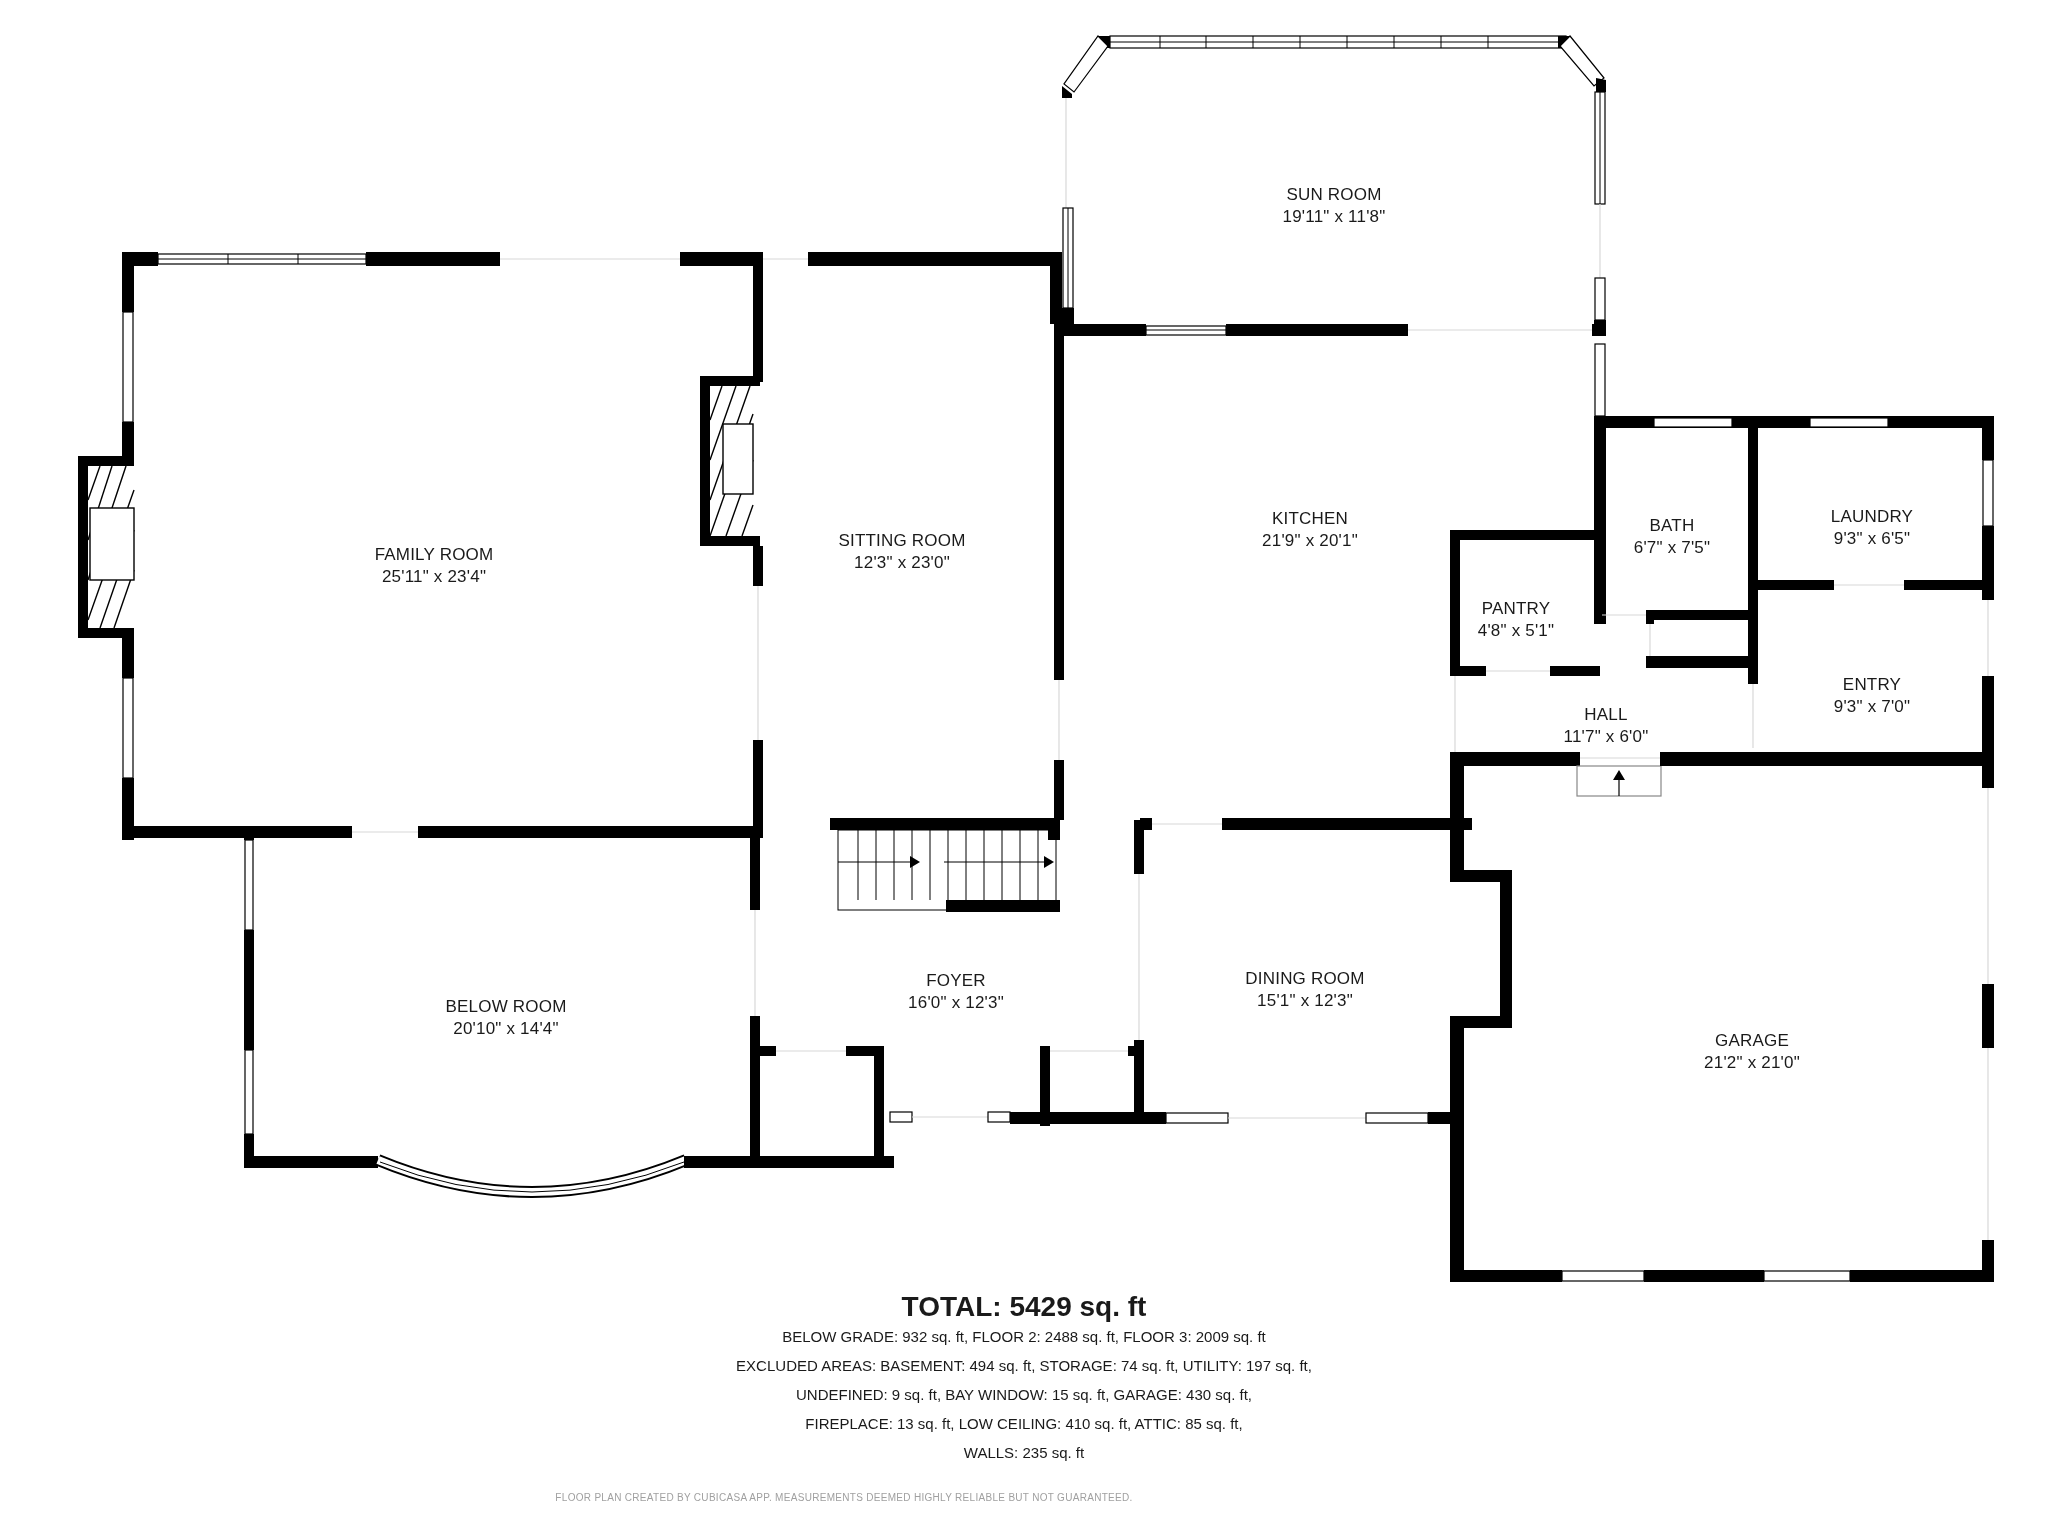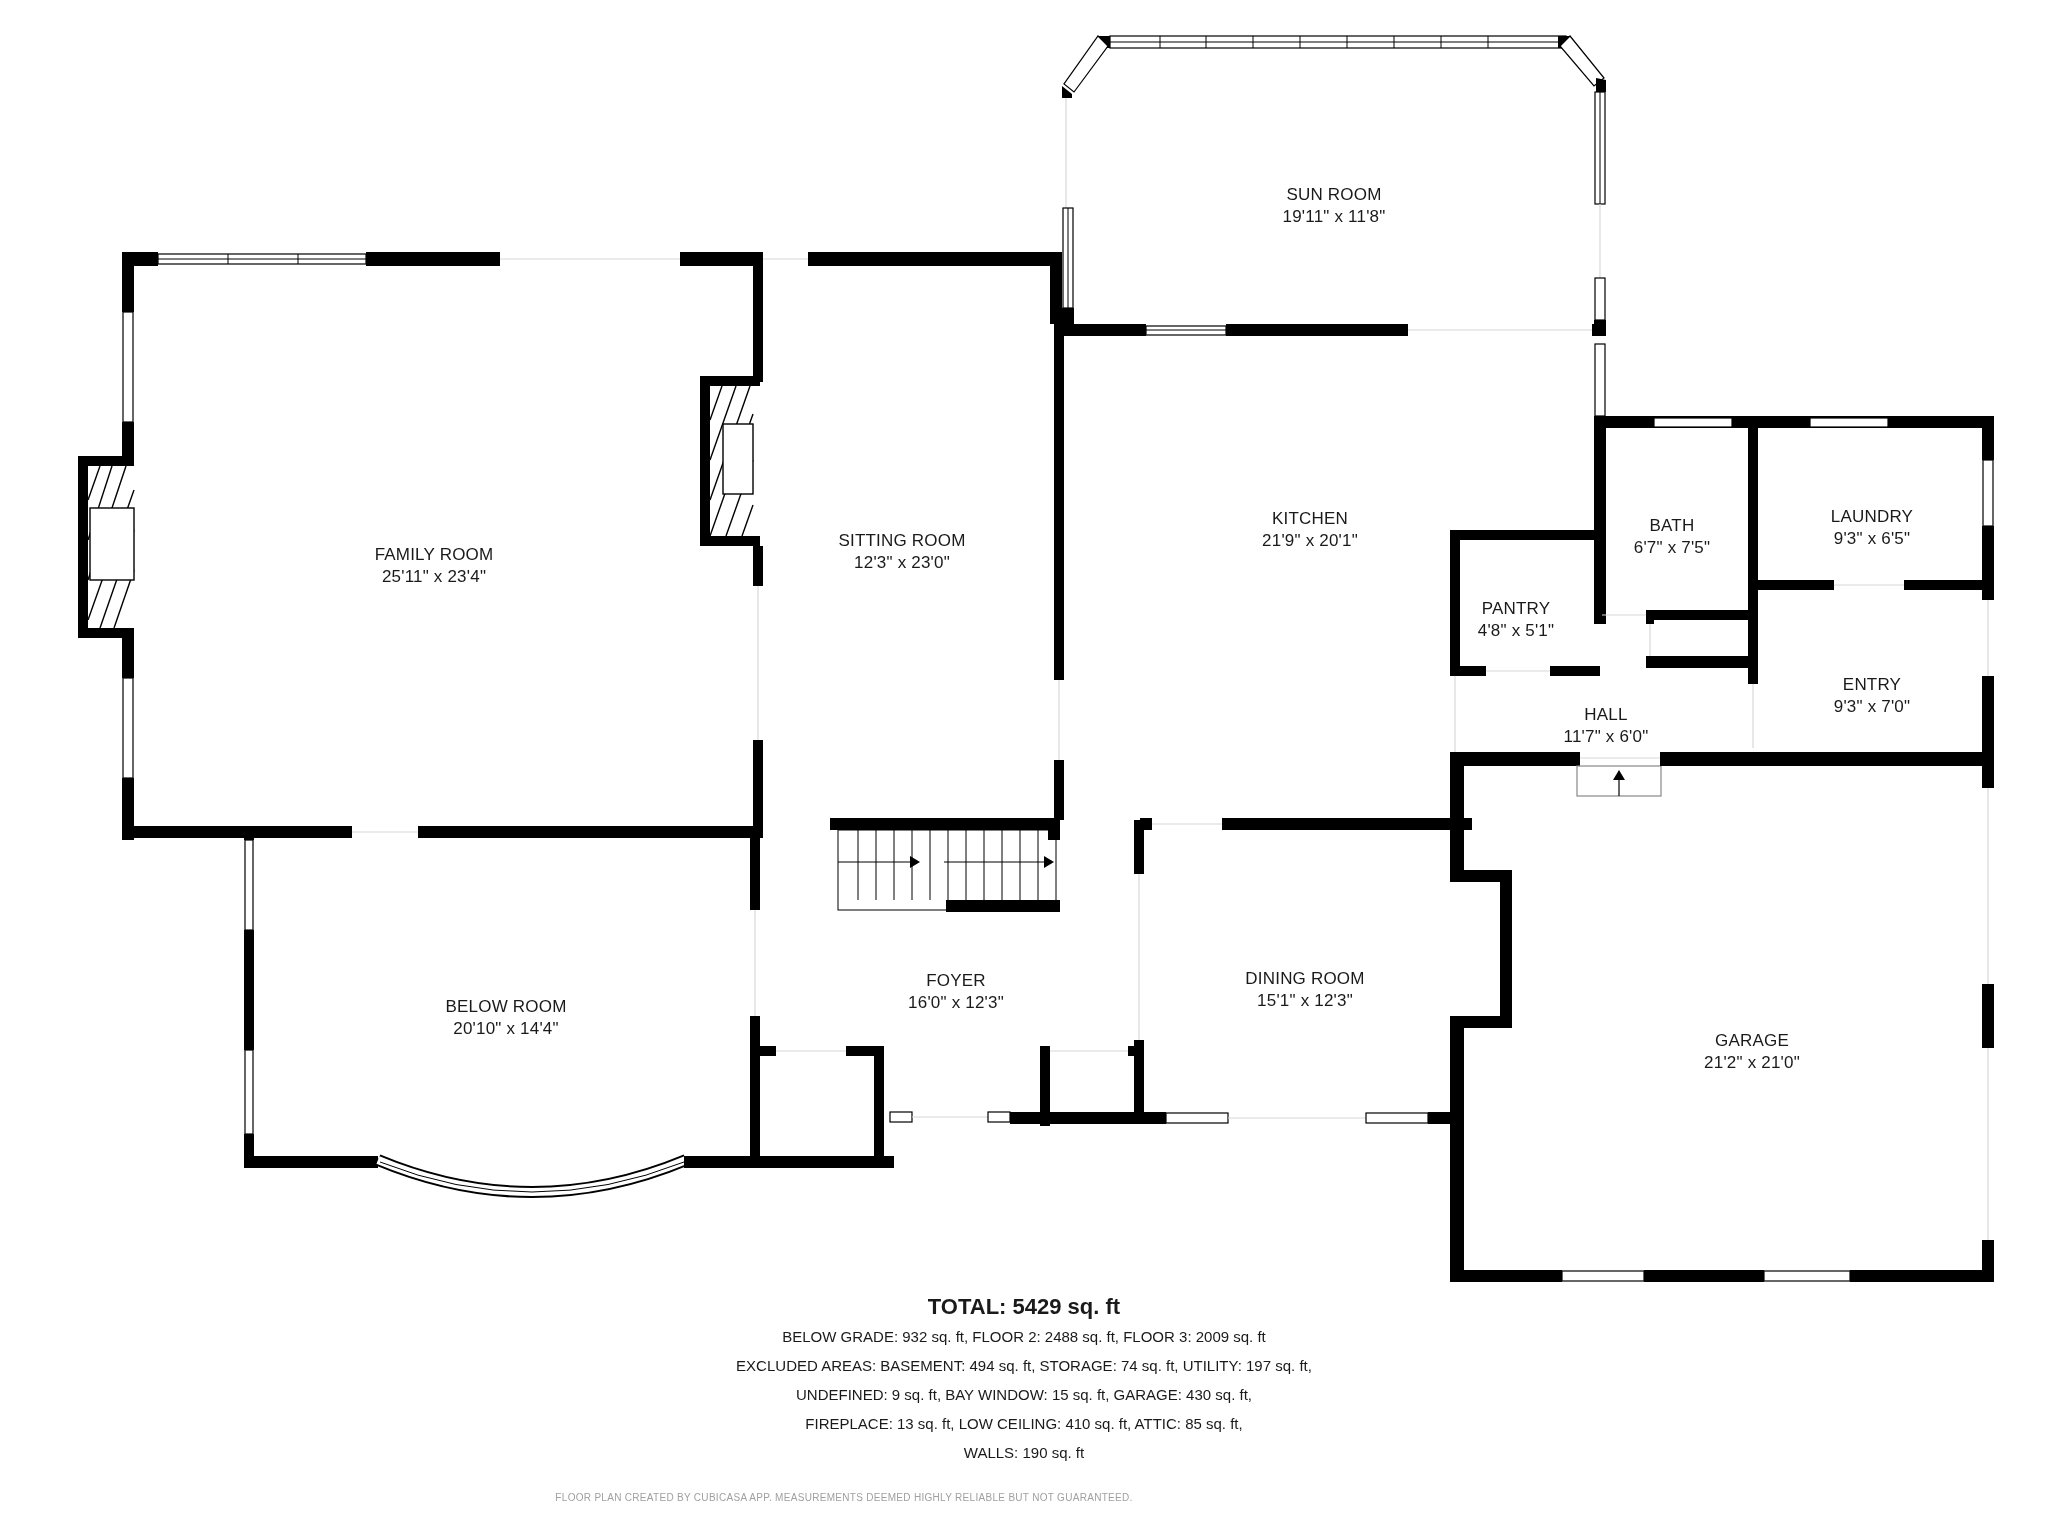--- a/index.html
+++ b/index.html
@@ -8,21 +8,21 @@
   .wall { fill: #000; }
   .win { fill: #fff; stroke: #000; stroke-width: 1.2; }
   .winline { stroke: #000; stroke-width: 1; }
   .opening { stroke: #d8d8d8; stroke-width: 1.2; fill: none; }
   .hatch { stroke: #000; stroke-width: 1.4; }
   .arrow { fill: #000; }
   .room-label { position: absolute; text-align: center; transform: translate(-50%, -50%); font-size: 17px; line-height: 22px; white-space: nowrap; letter-spacing: 0.2px; }
   .room-label .nm { display: block; }
   .room-label .dim { display: block; }
   .summary { position: absolute; left: 0; width: 2048px; top: 1292px; text-align: center; }
-  .summary .total { font-weight: bold; font-size: 22px; line-height: 30px; display: block; }
+  .summary .total { font-weight: bold; font-size: 28px; line-height: 30px; display: block; }
   .summary .line { font-size: 15px; line-height: 29px; display: block; }
   .footer { position: absolute; left: 0; width: 1688px; top: 1492px; text-align: center; font-size: 10px; color: #a0a0a0; letter-spacing: 0.3px; }
 </style>
 </head>
 <body>
 
 <svg id="plan" viewBox="0 0 2048 1536" xmlns="http://www.w3.org/2000/svg">
 
   <g>
 
@@ -311,16 +311,16 @@
   <span class="nm">GARAGE</span>
   <span class="dim">21'2" x 21'0"</span>
 </div>
 
 <div class="summary">
   <span class="total">TOTAL: 5429 sq. ft</span>
   <span class="line">BELOW GRADE: 932 sq. ft, FLOOR 2: 2488 sq. ft, FLOOR 3: 2009 sq. ft</span>
   <span class="line">EXCLUDED AREAS: BASEMENT: 494 sq. ft, STORAGE: 74 sq. ft, UTILITY: 197 sq. ft,</span>
   <span class="line">UNDEFINED: 9 sq. ft, BAY WINDOW: 15 sq. ft, GARAGE: 430 sq. ft,</span>
   <span class="line">FIREPLACE: 13 sq. ft, LOW CEILING: 410 sq. ft, ATTIC: 85 sq. ft,</span>
-  <span class="line">WALLS: 190 sq. ft</span>
+  <span class="line">WALLS: 235 sq. ft</span>
 </div>
 
 <div class="footer">FLOOR PLAN CREATED BY CUBICASA APP. MEASUREMENTS DEEMED HIGHLY RELIABLE BUT NOT GUARANTEED.</div>
 
 </body></html>

